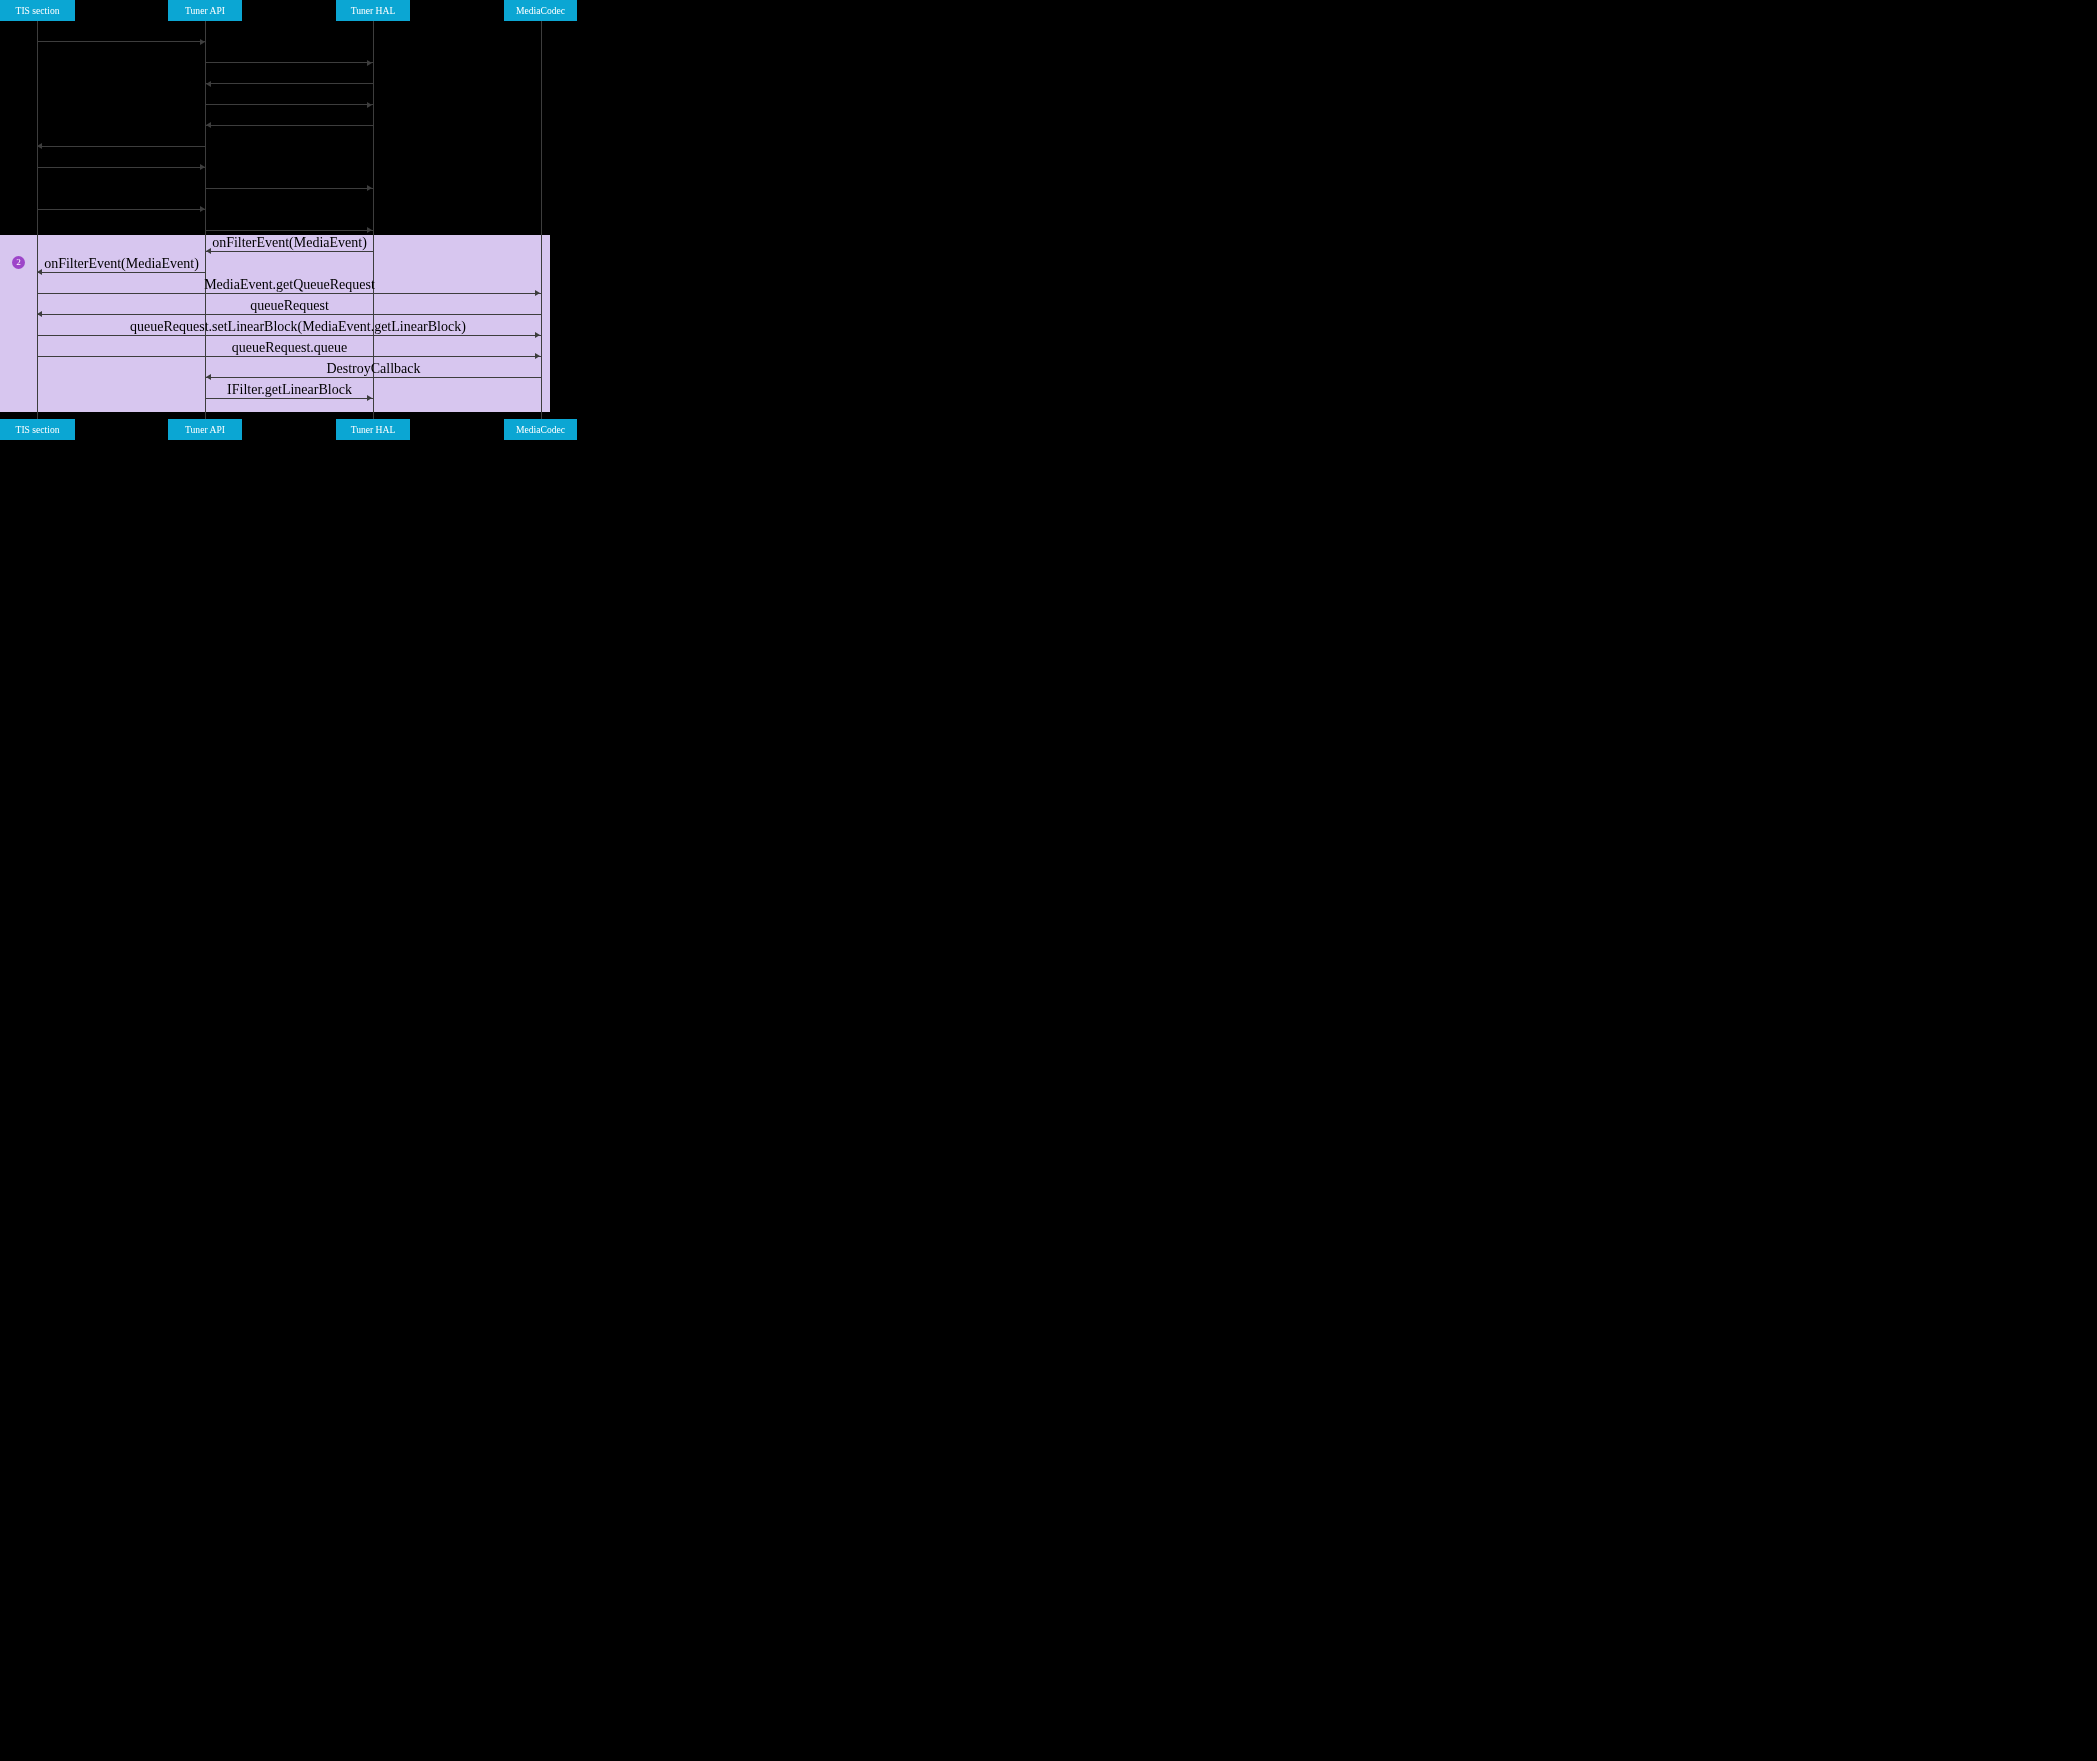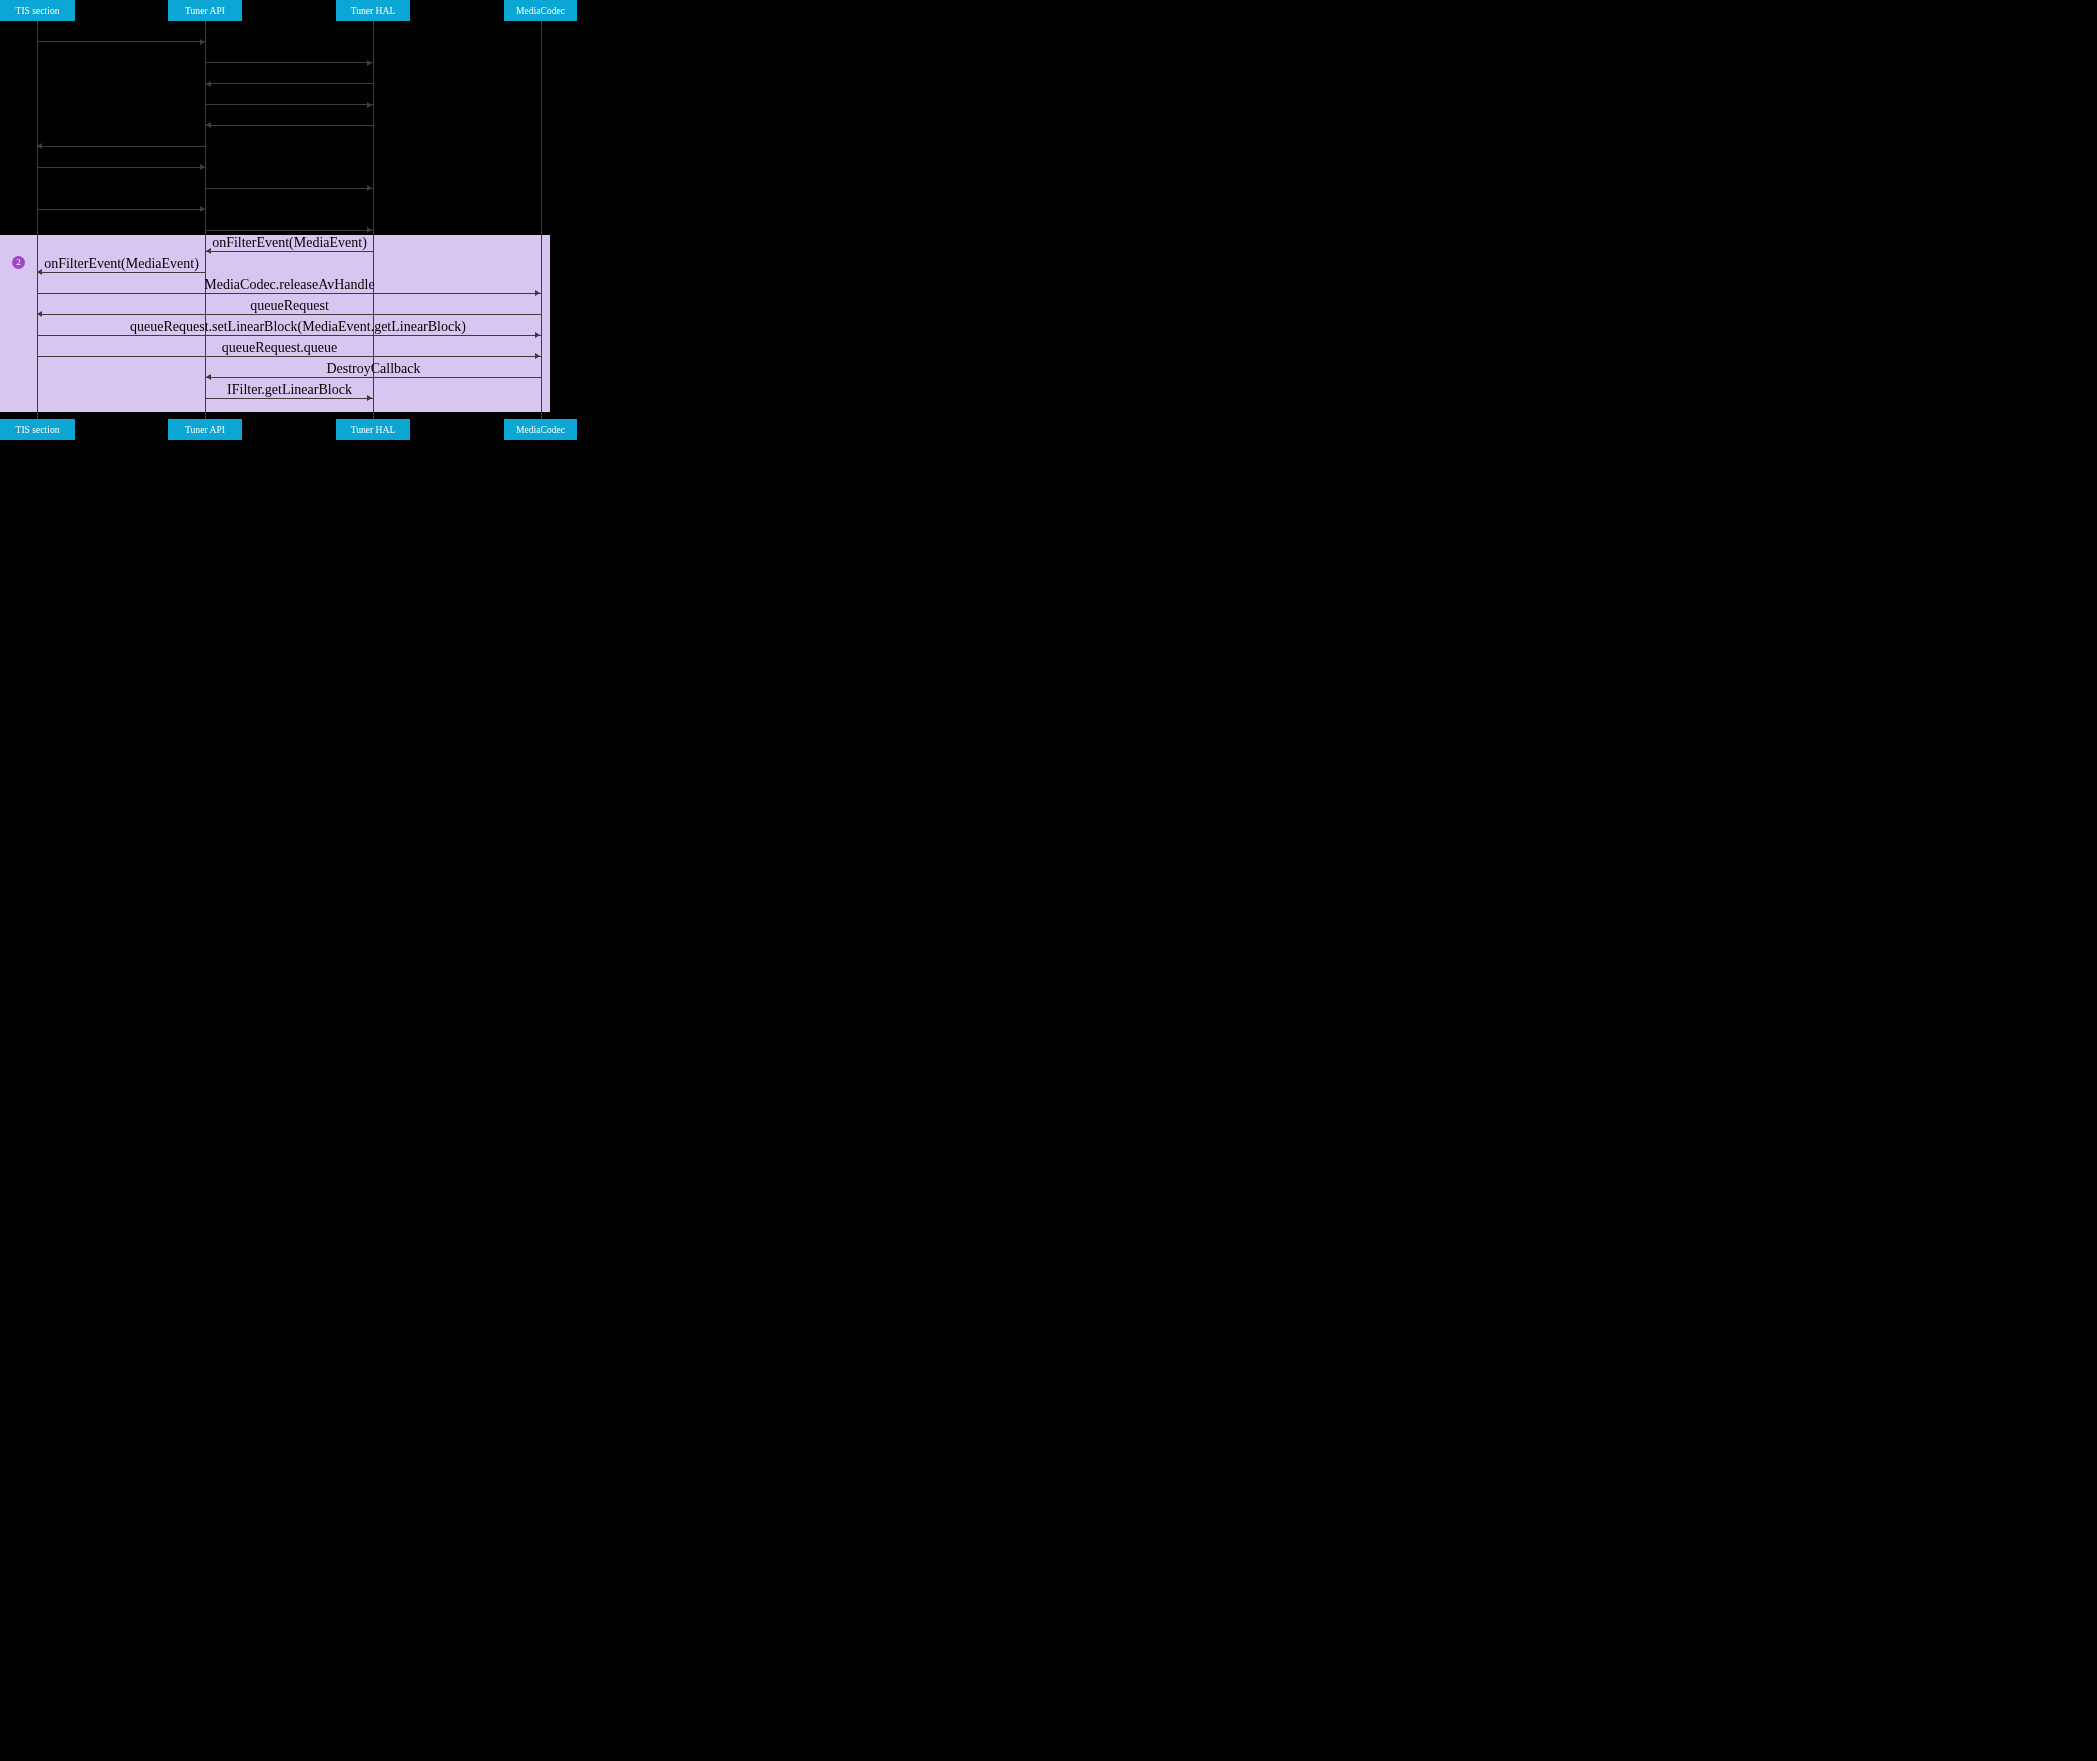--- a/index.html
+++ b/index.html
@@ -75,30 +75,30 @@
       <div class="msg-line" style="left: 206px; width: 168px; top: 230px; background: rgb(61, 61, 61);"></div>
       <div class="head" style="border-left: 5.9px solid rgb(61, 61, 61); left: 367px; top: 227px;"></div>
       <div class="msg-line" style="left: 206px; width: 168px; top: 251px; background: rgb(61, 61, 61);"></div>
       <div class="head" style="border-right: 5.9px solid rgb(61, 61, 61); left: 206px; top: 248px;"></div>
       <div class="msg-label" style="left: 130px; top: 237px; color: rgb(0, 0, 0);">onFilterEvent(MediaEvent)</div>
       <div class="msg-line" style="left: 37px; width: 168px; top: 272px; background: rgb(61, 61, 61);"></div>
       <div class="head" style="border-right: 5.9px solid rgb(61, 61, 61); left: 37px; top: 269px;"></div>
       <div class="msg-label" style="left: -38px; top: 258px; color: rgb(0, 0, 0);">onFilterEvent(MediaEvent)</div>
       <div class="msg-line" style="left: 37px; width: 504px; top: 293px; background: rgb(61, 61, 61);"></div>
       <div class="head" style="border-left: 5.9px solid rgb(61, 61, 61); left: 535px; top: 290px;"></div>
-      <div class="msg-label" style="left: 130px; top: 279px; color: rgb(0, 0, 0);">MediaCodec.releaseAvHandle</div>
+      <div class="msg-label" style="left: 130px; top: 279px; color: rgb(0, 0, 0);">MediaEvent.getQueueRequest</div>
       <div class="msg-line" style="left: 37px; width: 504px; top: 314px; background: rgb(61, 61, 61);"></div>
       <div class="head" style="border-right: 5.9px solid rgb(61, 61, 61); left: 37px; top: 311px;"></div>
       <div class="msg-label" style="left: 130px; top: 300px; color: rgb(0, 0, 0);">queueRequest</div>
       <div class="msg-line" style="left: 37px; width: 504px; top: 335px; background: rgb(61, 61, 61);"></div>
       <div class="head" style="border-left: 5.9px solid rgb(61, 61, 61); left: 535px; top: 332px;"></div>
       <div class="msg-label" style="left: 130px; top: 321px; color: rgb(0, 0, 0);">queueRequest.setLinearBlock(MediaEvent.getLinearBlock)</div>
       <div class="msg-line" style="left: 37px; width: 504px; top: 356px; background: rgb(61, 61, 61);"></div>
       <div class="head" style="border-left: 5.9px solid rgb(61, 61, 61); left: 535px; top: 353px;"></div>
-      <div class="msg-label" style="left: 120px; top: 342px; color: rgb(0, 0, 0); text-align: center;">queueRequest.queue</div>
+      <div class="msg-label" style="left: 130px; top: 342px; color: rgb(0, 0, 0); text-align: center;">queueRequest.queue</div>
       <div class="msg-line" style="left: 206px; width: 336px; top: 377px; background: rgb(61, 61, 61);"></div>
       <div class="head" style="border-right: 5.9px solid rgb(61, 61, 61); left: 206px; top: 374px;"></div>
       <div class="msg-label" style="left: 214px; top: 363px; color: rgb(0, 0, 0);">DestroyCallback</div>
       <div class="msg-line" style="left: 206px; width: 168px; top: 398px; background: rgb(61, 61, 61);"></div>
       <div class="head" style="border-left: 5.9px solid rgb(61, 61, 61); left: 367px; top: 395px;"></div>
       <div class="msg-label" style="left: 130px; top: 384px; color: rgb(0, 0, 0);">IFilter.getLinearBlock</div>
     </div>
   <div class="badge" style="left: 12px; top: 256px; background: rgb(157, 69, 201); color: rgb(255, 255, 255);">
     <span>2</span>
   </div>

